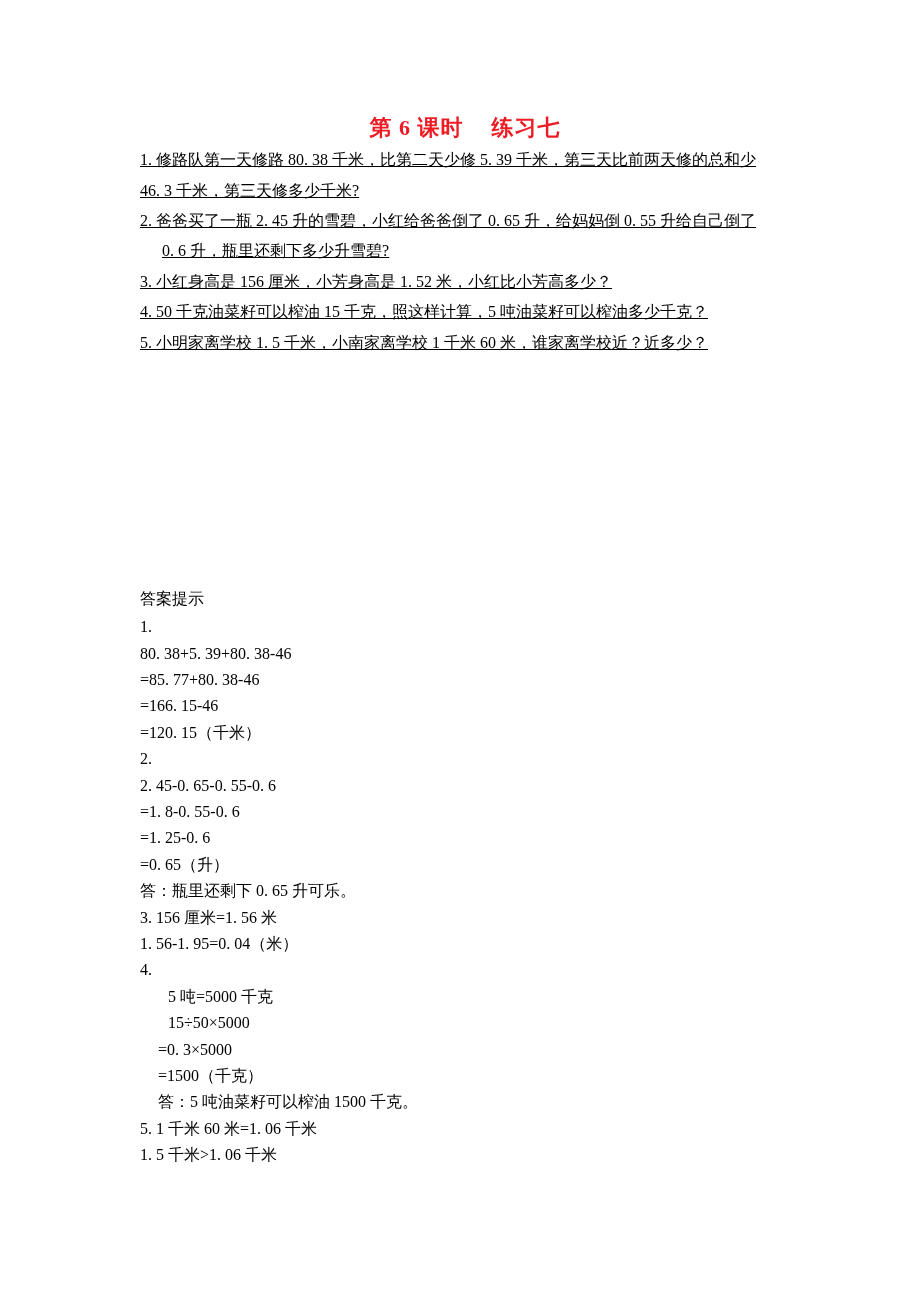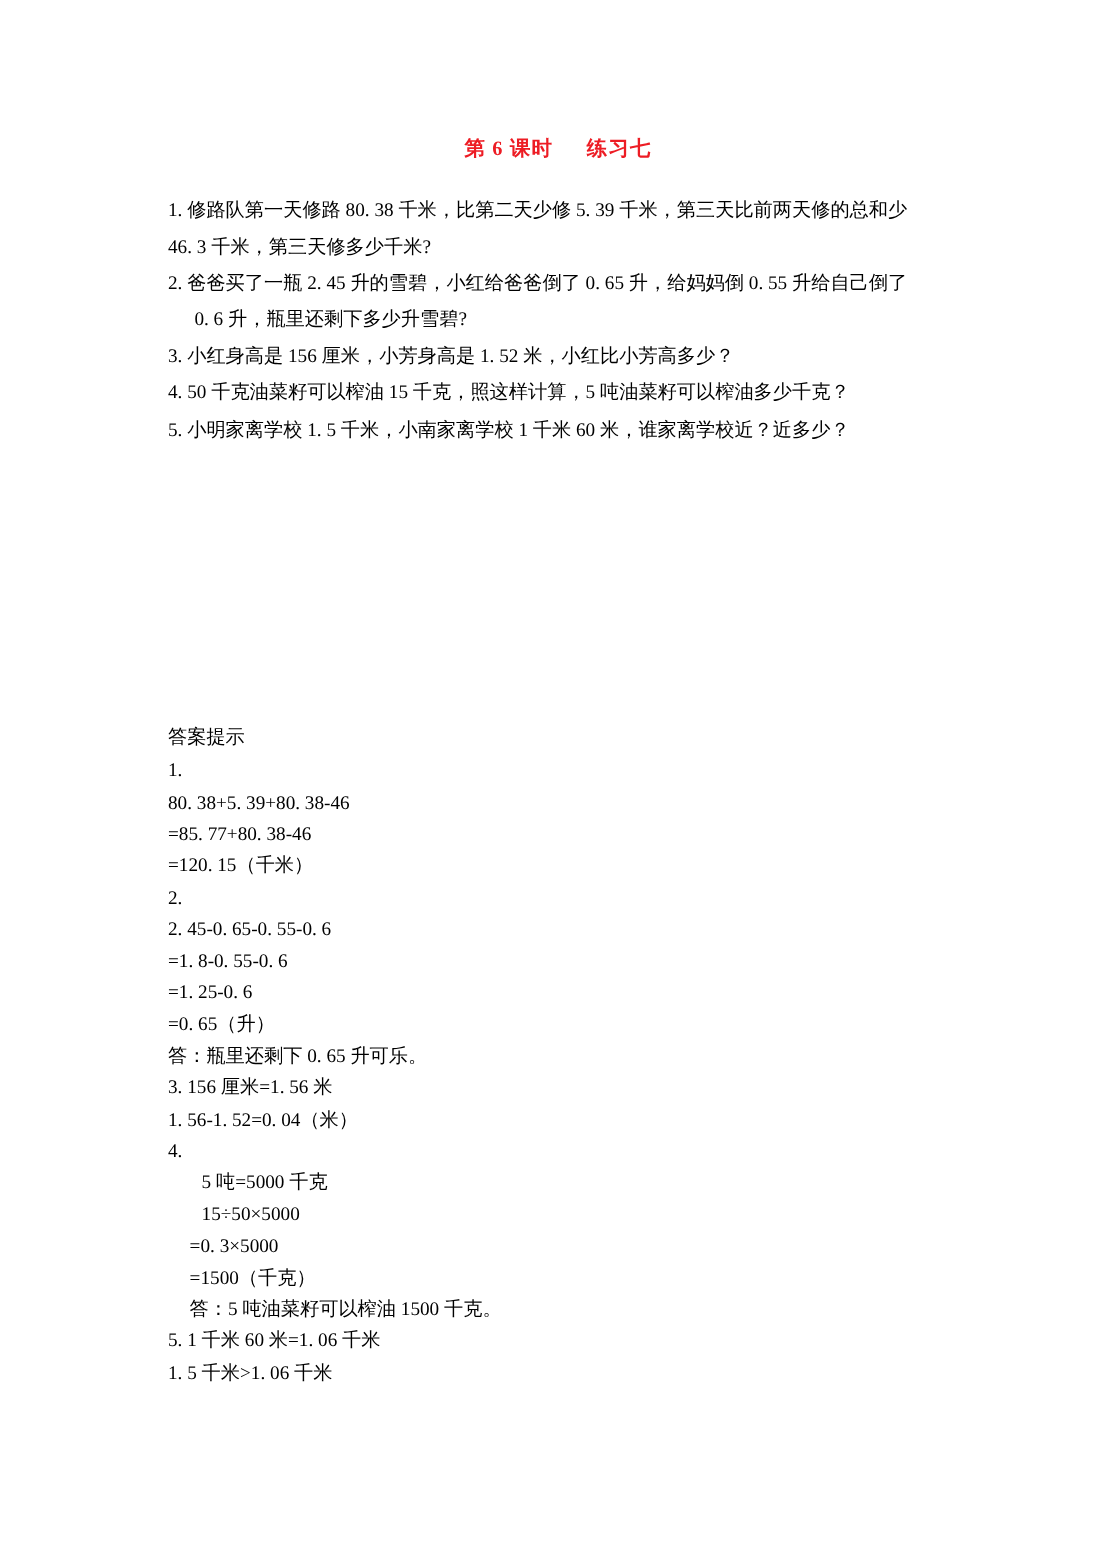--- a/index.html
+++ b/index.html
@@ -13,35 +13,36 @@
       width: 920px;
       margin: 0 auto;
       padding: 110px 130px 40px 140px;
       font-size: 16px;
       line-height: 1.6;
       color: #000000;
     }
     .title {
       text-align: center;
       color: #ed1c24;
-      font-size: 17px;
+      font-size: 22px;
       font-weight: bold;
-      margin-bottom: 26px;
+      margin-bottom: 2px;
       letter-spacing: 1px;
     }
     .title .spacing {
       display: inline-block;
       width: 28px;
     }
     .questions {
       margin-bottom: 230px;
     }
     .question {
       margin-bottom: 4px;
       line-height: 1.65;
+      text-decoration: underline;
     }
     .q1-line2 {
       text-align: left;
       padding-right: 60px;
     }
     .q2-line1 {
       padding-left: 0;
     }
     .q2-line2 {
       padding-left: 22px;
@@ -82,31 +83,32 @@
   <div class="question q4">4.  50 千克油菜籽可以榨油 15 千克，照这样计算，5 吨油菜籽可以榨油多少千克？</div>
   <div class="question q5">5.  小明家离学校 1. 5 千米，小南家离学校 1 千米 60 米，谁家离学校近？近多少？</div>
 </div>
 
 <div class="answers">
   <div class="answers-heading">答案提示</div>
 
   <div class="answer-line">1.</div>
   <div class="answer-line"> 80. 38+5. 39+80. 38-46</div>
   <div class="answer-line">=85. 77+80. 38-46</div>
+  <div class="answer-line">=166. 15-46</div>
   <div class="answer-line">=120. 15（千米）</div>
 
   <div class="answer-line"> 2.</div>
   <div class="answer-line"> 2. 45-0. 65-0. 55-0. 6</div>
   <div class="answer-line">=1. 8-0. 55-0. 6</div>
   <div class="answer-line">=1. 25-0. 6</div>
   <div class="answer-line">=0. 65（升）</div>
   <div class="answer-line">答：瓶里还剩下 0. 65 升可乐。</div>
 
   <div class="answer-line">3.  156 厘米=1. 56 米</div>
-  <div class="answer-line">1. 56-1. 52=0. 04（米）</div>
+  <div class="answer-line">1. 56-1. 95=0. 04（米）</div>
 
   <div class="answer-line">4.</div>
   <div class="answer-line indent-3">5 吨=5000 千克</div>
   <div class="answer-line indent-3">15÷50×5000</div>
   <div class="answer-line indent-2">=0. 3×5000</div>
   <div class="answer-line indent-2">=1500（千克）</div>
   <div class="answer-line indent-2">答：5 吨油菜籽可以榨油 1500 千克。</div>
 
   <div class="answer-line">5.  1 千米 60 米=1. 06 千米</div>
   <div class="answer-line">1. 5 千米&gt;1. 06 千米</div>

